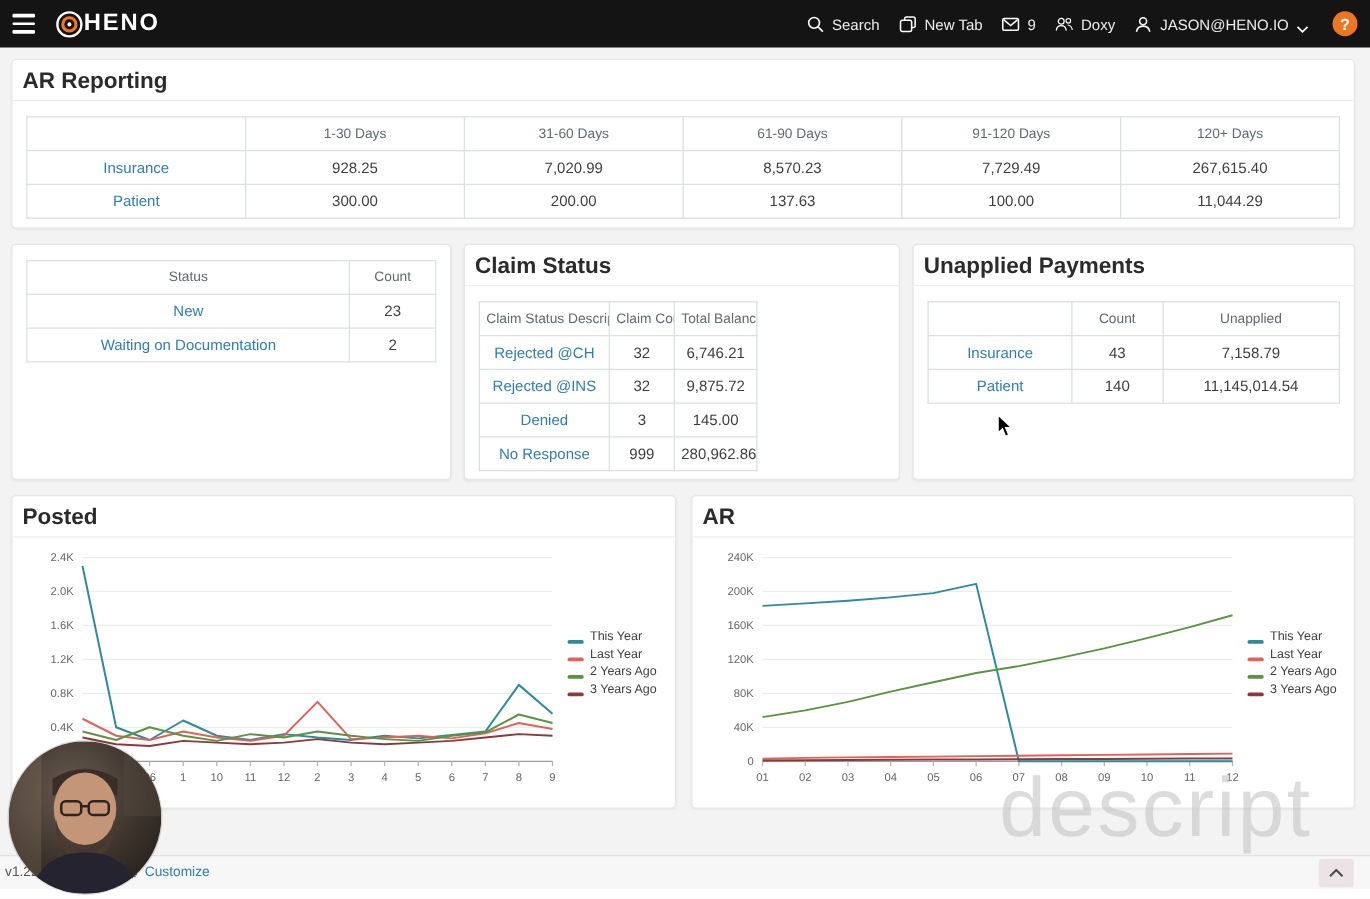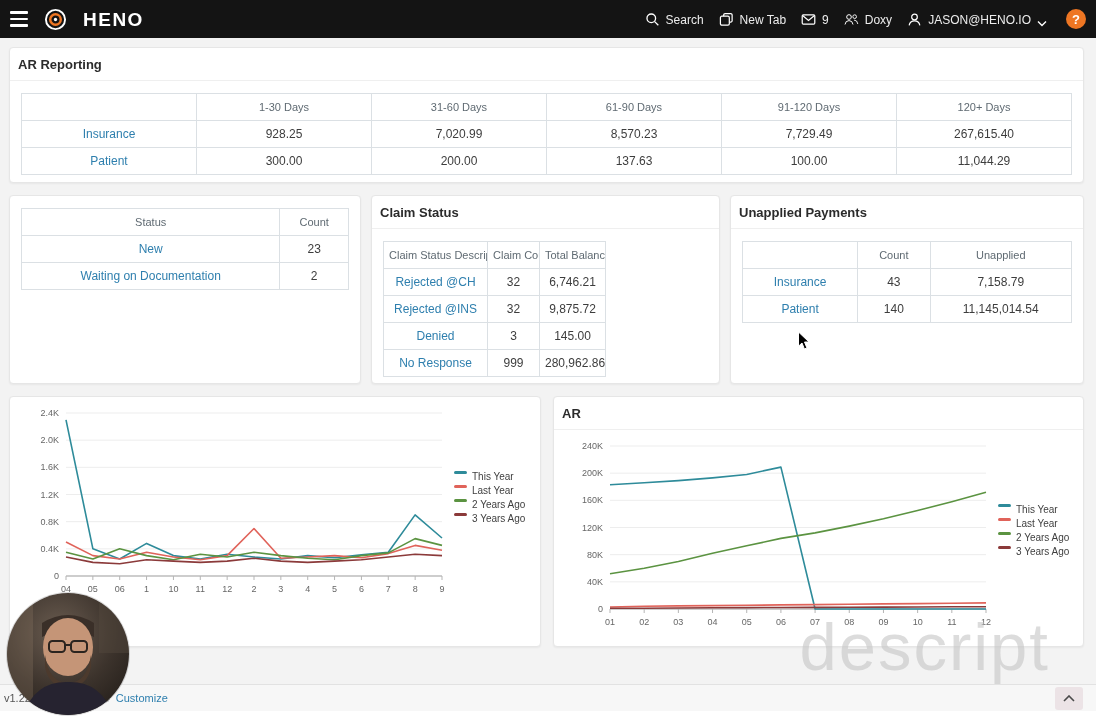--- a/index.html
+++ b/index.html
@@ -5,33 +5,33 @@
   *{margin:0;padding:0;box-sizing:border-box;}
   html,body{width:1096px;height:719px;}
   body{font-family:"Liberation Sans",sans-serif;background:#f3f3f3;position:relative;overflow:hidden;}
 
   
   .topbar{position:absolute;top:0;left:0;width:1096px;height:38px;background:#141414;
           display:flex;align-items:center;color:#ededed;z-index:20;padding:0 10px;}
   .hamburger{background:none;border:none;width:26px;height:24px;display:flex;flex-direction:column;
              justify-content:center;gap:4px;cursor:pointer;margin-right:8px;}
   .hbar{display:block;width:18px;height:2.5px;background:#fff;border-radius:1px;}
-  .brand{display:flex;align-items:flex-end;gap:16px;cursor:pointer;}
+  .brand{display:flex;align-items:center;gap:0;cursor:pointer;}
   .brand-text{color:#fff;font-size:19px;font-weight:bold;letter-spacing:1.5px;}
   .topbar-right{margin-left:auto;display:flex;align-items:center;gap:15px;}
   .top-item{display:flex;align-items:flex-end;gap:6px;font-size:12px;color:#ededed;cursor:pointer;white-space:nowrap;}
   .ticon{width:15px;height:15px;flex:none;}
   .help-btn{width:20px;height:20px;border-radius:50%;background:#ee7623;color:#fff;font-weight:bold;
             font-size:13px;display:flex;align-items:center;justify-content:center;cursor:pointer;margin-left:4px;}
 
   
   .card{position:absolute;background:#fff;border:1px solid #e6e6e6;border-radius:4px;
         box-shadow:0 1px 2px rgba(0,0,0,0.05);}
   .card-header{height:33px;display:flex;align-items:center;padding:0 8px;border-bottom:1px solid #efefef;
-               font-size:13px;font-weight:bold;color:#2b2b2b;}
+               font-size:18px;font-weight:bold;color:#2b2b2b;}
   .card-body{padding:12px 11px 8px;}
 
   #card-ar-reporting{left:9px;top:47px;width:1075px;height:136px;}
   #card-encounters{left:9px;top:195px;width:352px;height:189px;}
   #card-claim-status{left:371px;top:195px;width:349px;height:189px;}
   #card-unapplied{left:730px;top:195px;width:354px;height:189px;}
   #card-posted{left:9px;top:396px;width:532px;height:251px;}
   #card-ar-chart{left:553px;top:396px;width:531px;height:251px;}
 
   
@@ -52,21 +52,21 @@
   #table-unapplied col:nth-child(1){width:35%;}
   #table-unapplied col:nth-child(2){width:22%;}
   #table-unapplied col:nth-child(3){width:43%;}
 
   
   .chart-body{display:flex;align-items:stretch;gap:4px;padding:6px 10px 4px;}
   .chart-svg{flex:none;cursor:crosshair;}
   .tick{font-family:"Liberation Sans",sans-serif;font-size:9px;fill:#666;}
   .legend{width:74px;display:flex;flex-direction:column;justify-content:center;gap:3px;
           font-size:10px;color:#3f3f3f;padding-bottom:16px;}
-  .legend-item{display:flex;align-items:flex-start;gap:5px;cursor:pointer;white-space:nowrap;}
+  .legend-item{display:flex;align-items:flex-end;gap:5px;cursor:pointer;white-space:nowrap;}
   .legend-mark{width:13px;height:3px;border-radius:2px;flex:none;}
 
   
   .footer{position:absolute;left:0;top:684px;width:1096px;height:27px;background:#f7f7f7;
           border-top:1px solid #e2e2e2;display:flex;align-items:center;font-size:11px;color:#555;z-index:10;}
   .footer-left{display:flex;align-items:center;padding-left:4px;}
   .version{color:#555;margin-right:70px;}
   .gear{font-size:11px;color:#777;margin-right:5px;}
   .customize{color:#2e7fae;cursor:pointer;text-decoration:none;}
   .scroll-top{position:absolute;right:13px;top:2px;width:28px;height:23px;background:#ece3e6;
@@ -283,20 +283,21 @@
           <td><a class="cell-link">Patient</a></td>
           <td>140</td>
           <td>11,145,014.54</td>
         </tr>
       </tbody>
     </table>
   </div>
 </section>
 
 <section class="card" id="card-posted">
+  <div class="card-header">Posted</div>
   <div class="chart-body">
     <svg class="chart-svg" width="430" height="205" viewBox="0 0 430 205">
         <text x="39" y="176" text-anchor="end" class="tick">0</text>
         <line x1="46" y1="145.83333333333334" x2="422" y2="145.83333333333334" stroke="#ededed" stroke-width="1"></line>
         <text x="39" y="148.83333333333334" text-anchor="end" class="tick">0.4K</text>
         <line x1="46" y1="118.66666666666666" x2="422" y2="118.66666666666666" stroke="#ededed" stroke-width="1"></line>
         <text x="39" y="121.66666666666666" text-anchor="end" class="tick">0.8K</text>
         <line x1="46" y1="91.5" x2="422" y2="91.5" stroke="#ededed" stroke-width="1"></line>
         <text x="39" y="94.5" text-anchor="end" class="tick">1.2K</text>
         <line x1="46" y1="64.33333333333333" x2="422" y2="64.33333333333333" stroke="#ededed" stroke-width="1"></line>

